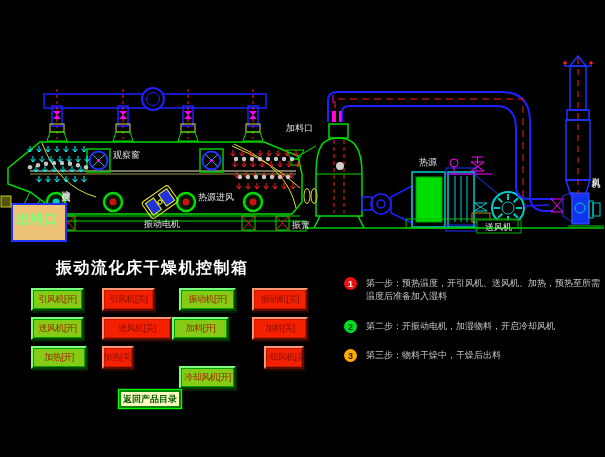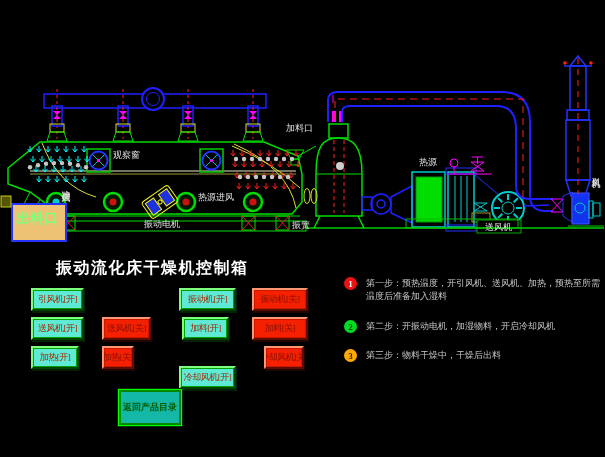--- a/index.html
+++ b/index.html
@@ -1,29 +1,29 @@
 <!DOCTYPE html>
 <html><head>
 <meta charset="utf-8">
 <style>
   *{margin:0;padding:0;box-sizing:border-box}
   html,body{background:#444}
   .screen{position:relative;width:605px;height:457px;background:#000;overflow:hidden;
-          font-family:Liberation Serif, serif}
+          font-family:Liberation Sans, sans-serif}
   svg{position:absolute;left:0;top:0}
   .diagram-label{position:absolute;color:#e2e2e2;font-size:9px;white-space:nowrap;line-height:10px}
   .vertical{writing-mode:vertical-rl;text-orientation:upright;white-space:normal;letter-spacing:1px}
   .page-title{position:absolute;left:56px;top:258px;font-size:16px;font-weight:bold;color:#ffffff;letter-spacing:1.5px}
   .ctl-btn{position:absolute;height:23px;font-size:9px;display:flex;align-items:center;justify-content:center;
            white-space:nowrap;cursor:pointer;border:2px solid;letter-spacing:-.5px;overflow:hidden}
-  .ctl-btn.on{background:#5eead4;color:#a82600;border-color:#7dff7d #014401 #014401 #7dff7d;
+  .ctl-btn.on{background:#84cc16;color:#a82600;border-color:#7dff7d #014401 #014401 #7dff7d;
               box-shadow:1px 2px 0 #062006,inset 0 0 0 1px #00a000}
   .ctl-btn.off{background:#f52000;color:#8a1000;border-color:#ff9673 #5c0c00 #5c0c00 #ff9673;
                box-shadow:1px 2px 0 #200602,inset 0 0 0 1px #c81800}
-  .back-btn{position:absolute;left:118px;top:389px;width:64px;height:37px;background:#14b8a6;
+  .back-btn{position:absolute;left:118px;top:389px;width:64px;height:20px;background:#fef9c3;
             border:1px solid #00ff00;box-shadow:inset 0 0 0 2px #008800,0 0 0 1px #003300;
             color:#005c00;font-size:9px;font-weight:bold;display:flex;align-items:center;justify-content:center;cursor:pointer}
   .step{position:absolute;display:flex;gap:9px;align-items:flex-start}
   .step-circle{width:13px;height:13px;border-radius:50%;font-size:9px;font-weight:bold;
                display:flex;align-items:center;justify-content:center;flex:none}
   .step-text{font-size:9px;color:#c8c8c8;line-height:12.5px;width:238px}
 </style>
 </head>
 <body>
 
@@ -297,27 +297,28 @@
   <div class="diagram-label" style="left:144px;top:219px">振动电机</div>
   <div class="diagram-label" style="left:292px;top:220px">振簧</div>
   <div class="diagram-label" style="left:16px;top:214px;color:#7dff7d;font-size:14px;font-weight:bold">出料口</div>
   <div class="diagram-label" style="left:419px;top:157px">热源</div>
   <div class="diagram-label" style="left:485px;top:222px">送风机</div>
   <div class="diagram-label vertical" style="left:591px;top:170px;height:42px">引风机</div>
 
   <div class="page-title">振动流化床干燥机控制箱</div>
 
   <div class="ctl-btn on" style="left:31px;top:288px;width:53px">引风机[开]</div>
+  <div class="ctl-btn off" style="left:102px;top:288px;width:53px">引风机[关]</div>
   <div class="ctl-btn on" style="left:179px;top:288px;width:57px">振动机[开]</div>
   <div class="ctl-btn off" style="left:252px;top:288px;width:56px">振动机[关]</div>
   <div class="ctl-btn on" style="left:31px;top:317px;width:53px">送风机[开]</div>
-  <div class="ctl-btn off" style="left:102px;top:317px;width:49px">送风机[关]</div>
-  <div class="ctl-btn on" style="left:182px;top:317px;width:47px">加料[开]</div>
+  <div class="ctl-btn off" style="left:102px;top:317px;width:70px">送风机[关]</div>
+  <div class="ctl-btn on" style="left:172px;top:317px;width:57px">加料[开]</div>
   <div class="ctl-btn off" style="left:252px;top:317px;width:56px">加料[关]</div>
-  <div class="ctl-btn on" style="left:31px;top:346px;width:48px">加热[开]</div>
+  <div class="ctl-btn on" style="left:31px;top:346px;width:56px">加热[开]</div>
   <div class="ctl-btn off" style="left:102px;top:346px;width:32px">加热[关]</div>
   <div class="ctl-btn on" style="left:179px;top:366px;width:57px">冷却风机[开]</div>
   <div class="ctl-btn off" style="left:264px;top:346px;width:40px">冷却风机[关]</div>
 
   <div class="back-btn">返回产品目录</div>
 
   <div class="step" style="left:344px;top:277px">
     <div class="step-circle" style="background: rgb(238, 17, 17); color: rgb(255, 255, 255);">1</div>
     <div class="step-text">第一步：预热温度，开引风机、送风机、加热，预热至所需温度后准备加入湿料</div>
   </div>

